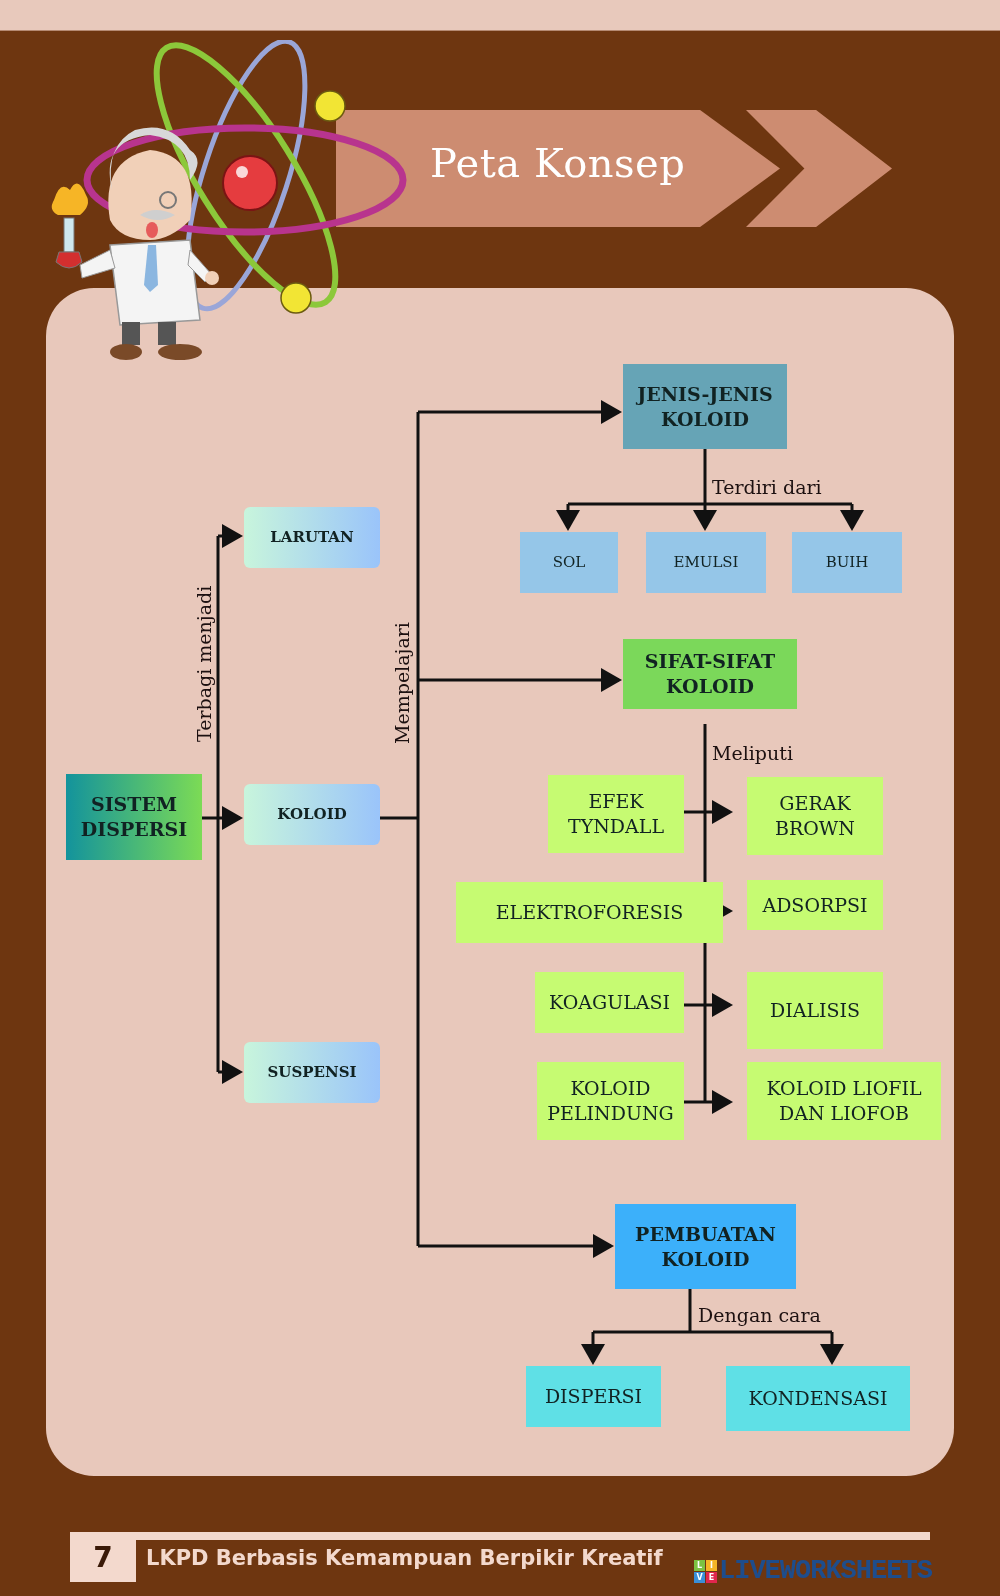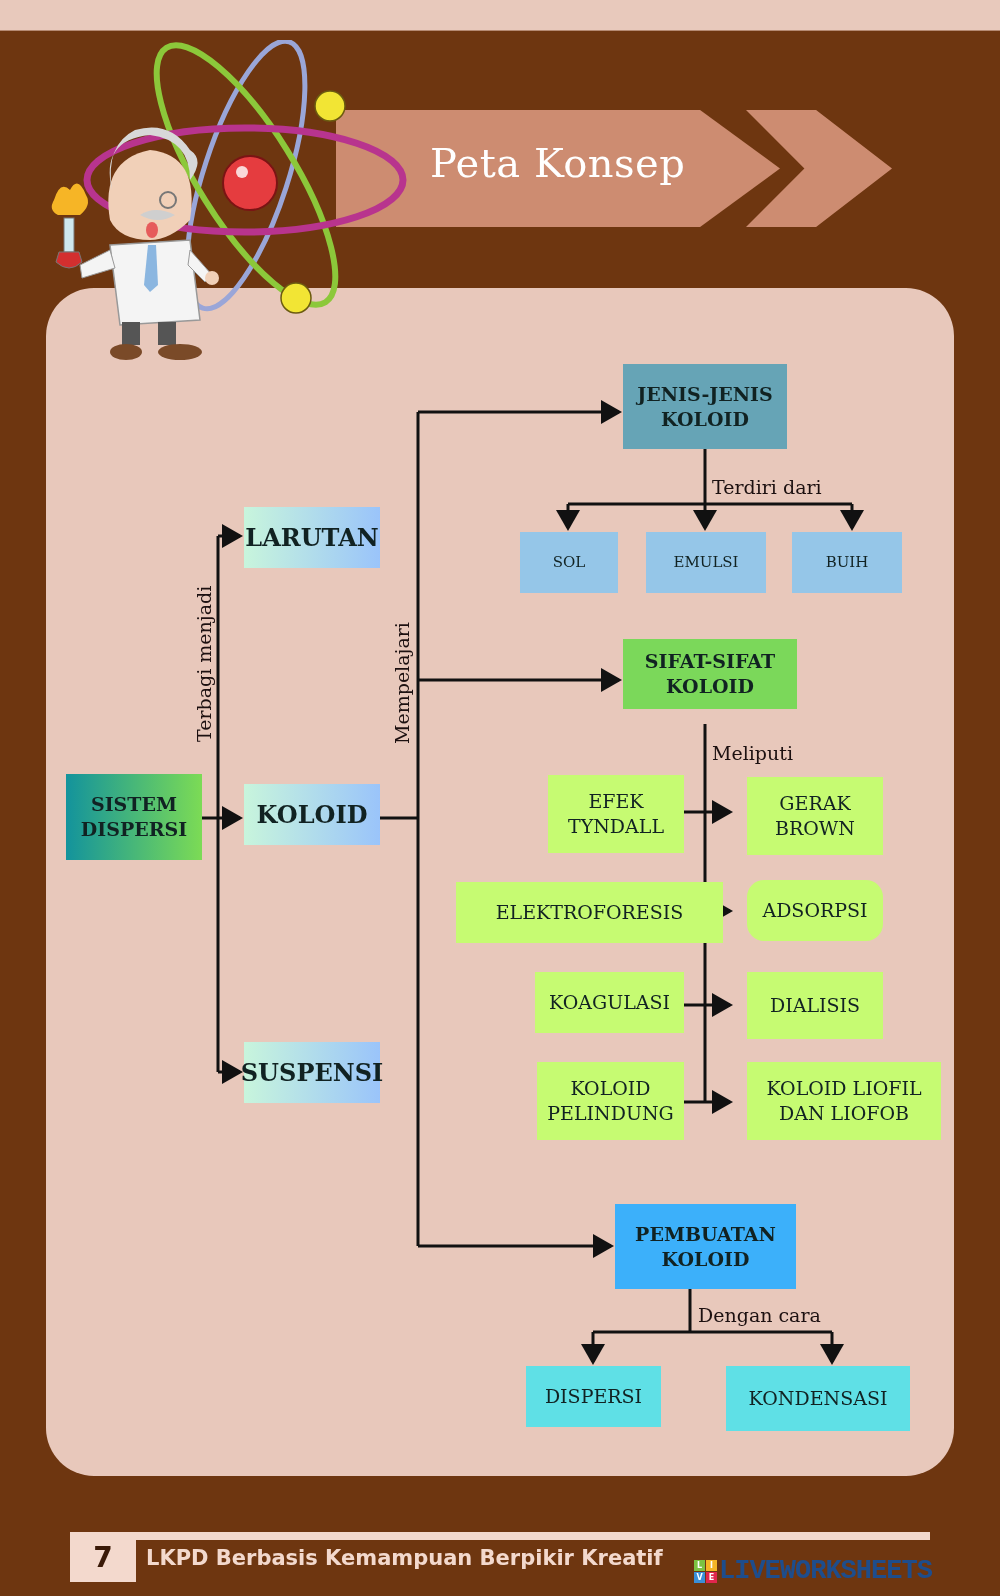--- a/index.html
+++ b/index.html
@@ -9,37 +9,37 @@
   .title-banner { position: absolute; left: 336px; top: 110px; width: 444px; height: 117px; background: #cd8c71;
     clip-path: polygon(0 0, 82% 0, 100% 50%, 82% 100%, 0 100%); }
   .title-chevron { position: absolute; left: 746px; top: 110px; width: 146px; height: 117px; background: #cd8c71;
     clip-path: polygon(0 0, 48% 0, 100% 50%, 48% 100%, 0 100%, 40% 50%); }
   .title-text { position: absolute; left: 430px; top: 140px; font-family: "DejaVu Serif", serif; font-size: 40px; color: #fff; letter-spacing: 0.5px; }
   .content-card { position: absolute; left: 46px; top: 288px; width: 908px; height: 1188px; background: #e8c8bb; border-radius: 48px; }
   .scientist { position: absolute; left: 40px; top: 40px; width: 370px; height: 330px; }
   .node { position: absolute; display: flex; align-items: center; justify-content: center; text-align: center; color: #122; font-family: "DejaVu Serif", serif; line-height: 1.3; }
   .bold { font-weight: bold; }
   .n-sistem { left: 66px; top: 774px; width: 136px; height: 86px; background: linear-gradient(90deg, #13939c, #7cdb55); font-size: 19px; }
-  .n-grad { background: linear-gradient(90deg, #c8f5dc, #9ac4fa); font-size: 24px; }
+  .n-grad { background: linear-gradient(90deg, #c8f5dc, #9ac4fa); font-size: 15px; border-radius: 6px; }
   .n-larutan { left: 244px; top: 507px; width: 136px; height: 61px; }
   .n-koloid { left: 244px; top: 784px; width: 136px; height: 61px; }
   .n-suspensi { left: 244px; top: 1042px; width: 136px; height: 61px; }
   .n-jenis { left: 623px; top: 364px; width: 164px; height: 85px; background: #66a4b6; font-size: 19px; }
   .n-lightblue { background: #95c6e8; font-size: 15px; }
   .n-sol { left: 520px; top: 532px; width: 98px; height: 61px; }
   .n-emulsi { left: 646px; top: 532px; width: 120px; height: 61px; }
   .n-buih { left: 792px; top: 532px; width: 110px; height: 61px; }
   .n-sifat { left: 623px; top: 639px; width: 174px; height: 70px; background: #7bd85a; font-size: 19px; }
   .n-lime { background: #c6fb72; font-size: 19px; margin-left: 11px; }
   .n-tyndall { left: 537px; top: 775px; width: 136px; height: 78px; }
   .n-brown { left: 736px; top: 777px; width: 136px; height: 78px; }
   .n-elektro { left: 445px; top: 882px; width: 267px; height: 61px; }
-  .n-adsorpsi { left: 736px; top: 880px; width: 136px; height: 61px; border-radius: 17px; }
+  .n-adsorpsi { left: 736px; top: 880px; width: 136px; height: 50px; }
   .n-koagulasi { left: 524px; top: 972px; width: 149px; height: 61px; }
-  .n-dialisis { left: 736px; top: 972px; width: 136px; height: 67px; }
+  .n-dialisis { left: 736px; top: 972px; width: 136px; height: 77px; }
   .n-pelindung { left: 526px; top: 1062px; width: 147px; height: 78px; }
   .n-liofil { left: 736px; top: 1062px; width: 194px; height: 78px; }
   .n-pembuatan { left: 615px; top: 1204px; width: 181px; height: 85px; background: #3cb0fa; font-size: 19px; }
   .n-cyan { background: #5fe0e6; font-size: 19px; }
   .n-dispersi { left: 526px; top: 1366px; width: 135px; height: 61px; }
   .n-kondensasi { left: 726px; top: 1366px; width: 184px; height: 65px; }
   .lbl { position: absolute; font-family: "DejaVu Serif", serif; font-size: 19px; color: #1c1010; white-space: nowrap; }
   .lbl-vert { transform-origin: left top; transform: rotate(-90deg); }
   .connectors { position: absolute; left: 0; top: 0; width: 1000px; height: 1596px; pointer-events: none; }
   .footer-bar { position: absolute; left: 70px; top: 1532px; width: 860px; height: 8px; background: #f3d9cd; }

